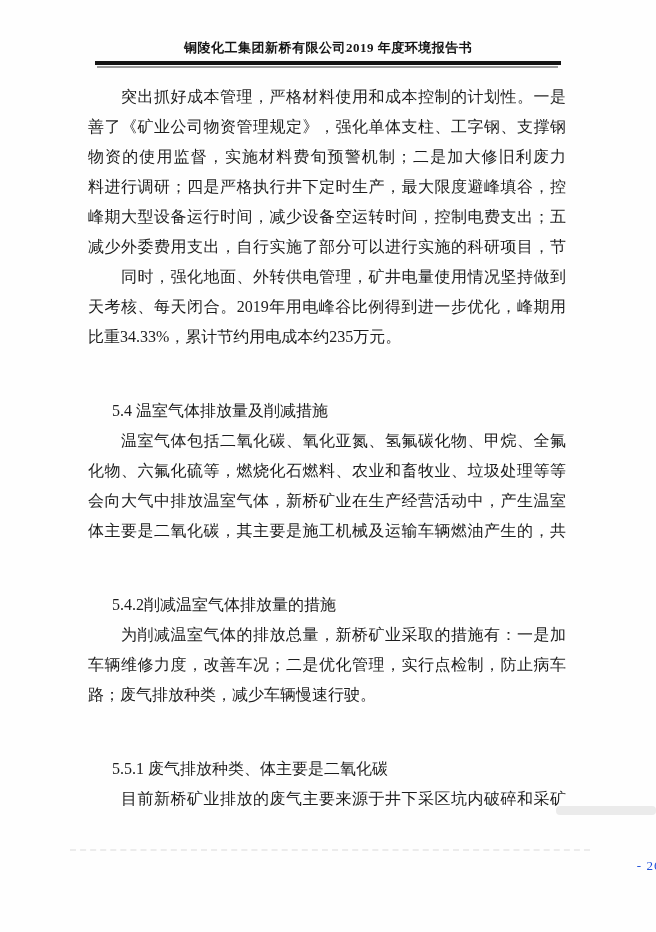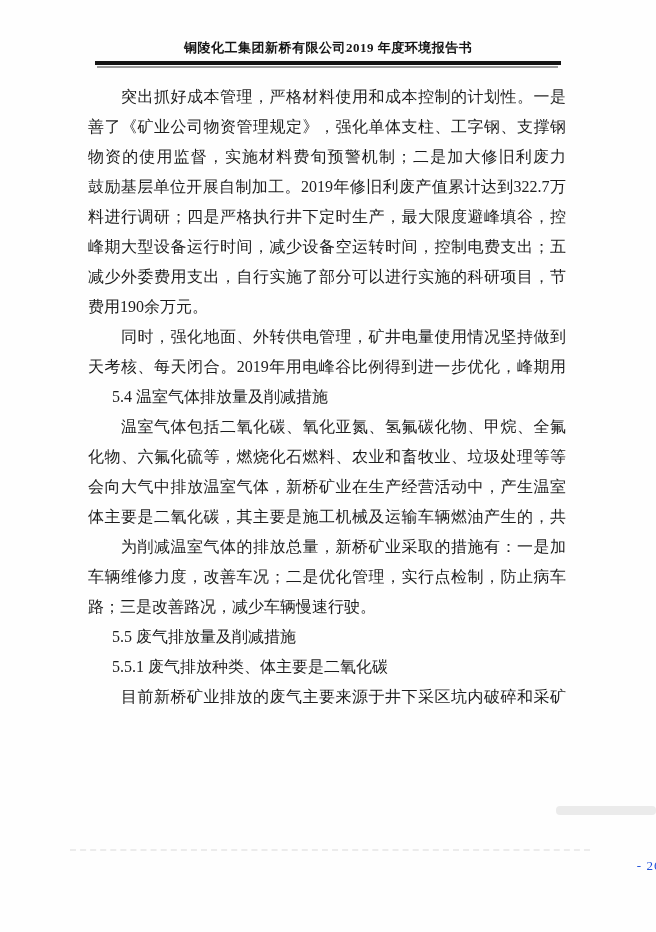--- a/index.html
+++ b/index.html
@@ -46,21 +46,21 @@
     line-height: 30px;
     height: 30px;
     color: #1d1d1d;
     overflow: hidden;
     white-space: normal;
   }
   .line.fill {
     text-align: justify;
     text-align-last: justify;
   }
-  .block.heading .line { text-indent: 24px; }
+  .block.heading .line { text-indent: 24px; margin-top: 44px; }
   .block.paragraph .line.first { text-indent: 33px; }
   .footer {
     position: absolute;
     top: 858px;
     left: 15px;
     width: 100%;
     text-align: right;
     font-size: 13px;
     color: #1d4ed8;
     letter-spacing: 1px;
@@ -95,46 +95,45 @@
       <div class="rule-black"></div>
       <div class="rule-gray"></div>
     </div>
   </div>
 
   <div class="docbody">
       <div class="block paragraph">
         <div class="line first fill">突出抓好成本管理，严格材料使用和成本控制的计划性。一是完</div>
         <div class="line fill">善了《矿业公司物资管理规定》，强化单体支柱、工字钢、支撑钢等</div>
         <div class="line fill">物资的使用监督，实施材料费旬预警机制；二是加大修旧利废力度，</div>
-        <div class="line fill">鼓励基层单位开展自制加工。2019年修旧利废产值累计达到322.7万</div>
         <div class="line fill">料进行调研；四是严格执行井下定时生产，最大限度避峰填谷，控制</div>
         <div class="line fill">峰期大型设备运行时间，减少设备空运转时间，控制电费支出；五是</div>
         <div class="line fill">减少外委费用支出，自行实施了部分可以进行实施的科研项目，节省</div>
-        <div class="line">费用190余万元。</div>
       </div>
       <div class="block paragraph">
         <div class="line first fill">同时，强化地面、外转供电管理，矿井电量使用情况坚持做到每</div>
         <div class="line fill">天考核、每天闭合。2019年用电峰谷比例得到进一步优化，峰期用电</div>
+        <div class="line">比重34.33%，累计节约用电成本约235万元。</div>
       </div>
       <div class="block heading">
         <div class="line first">5.4 温室气体排放量及削减措施</div>
       </div>
       <div class="block paragraph">
         <div class="line first fill">温室气体包括二氧化碳、氧化亚氮、氢氟碳化物、甲烷、全氟碳</div>
         <div class="line fill">化物、六氟化硫等，燃烧化石燃料、农业和畜牧业、垃圾处理等等都</div>
         <div class="line fill">会向大气中排放温室气体，新桥矿业在生产经营活动中，产生温室气</div>
         <div class="line fill">体主要是二氧化碳，其主要是施工机械及运输车辆燃油产生的，共排</div>
       </div>
+      <div class="block heading">
+        <div class="line first">5.4.2削减温室气体排放量的措施</div>
+      </div>
       <div class="block paragraph">
         <div class="line first fill">为削减温室气体的排放总量，新桥矿业采取的措施有：一是加大</div>
         <div class="line fill">车辆维修力度，改善车况；二是优化管理，实行点检制，防止病车上</div>
-        <div class="line">路；三是改善路况，减少车辆慢速行驶。</div>
-      </div>
-      <div class="block heading">
-        <div class="line first">5.5 废气排放量及削减措施</div>
+        <div class="line">路；废气排放种类，减少车辆慢速行驶。</div>
       </div>
       <div class="block heading">
         <div class="line first">5.5.1 废气排放种类、体主要是二氧化碳</div>
       </div>
       <div class="block paragraph">
         <div class="line first fill">目前新桥矿业排放的废气主要来源于井下采区坑内破碎和采矿通</div>
       </div>
     </div>
 
   <div class="artifact-smudge"></div>

